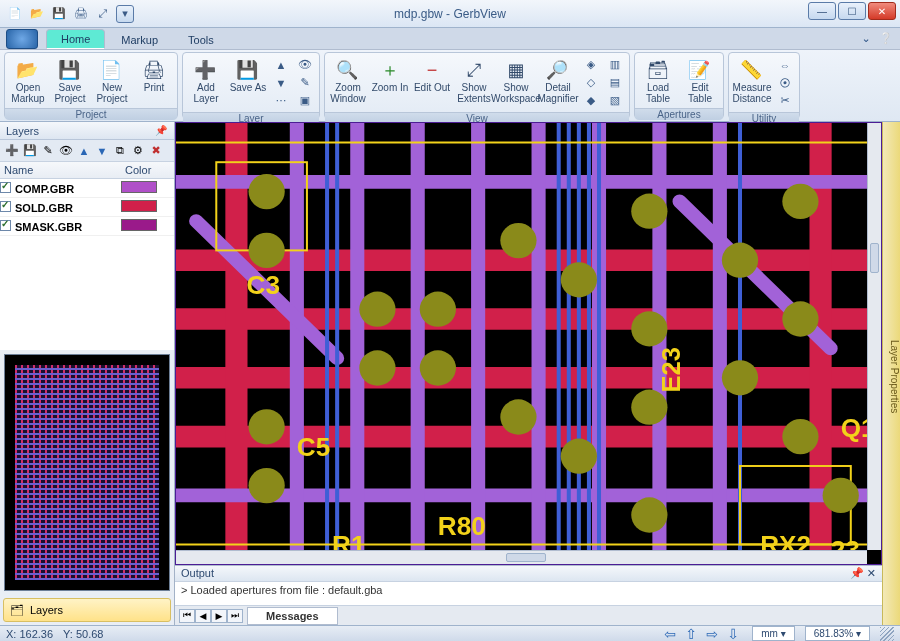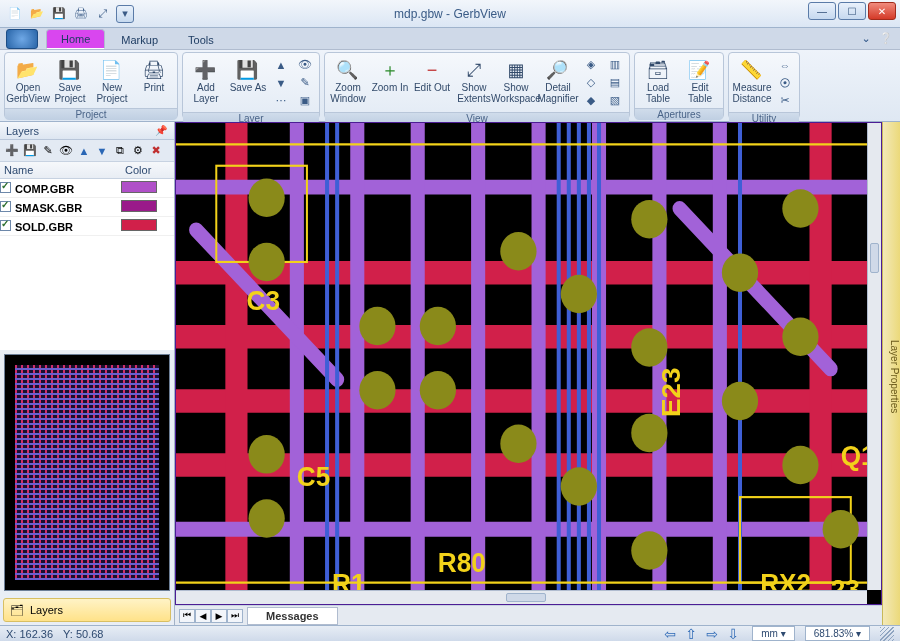--- a/index.html
+++ b/index.html
@@ -12,21 +12,21 @@
 .titlebar .title { position:absolute; left:50%; transform:translateX(-50%); font-size:12px; color:#3a5b86; }
 .titlebar .winbtns { position:absolute; right:4px; top:2px; display:flex; gap:2px;}
 .winbtn { width:28px; height:18px; border:1px solid #5a7ba8; border-radius:3px; background:linear-gradient(#e9f1fb,#c6d9ef); font-size:10px; display:flex; align-items:center; justify-content:center; color:#2d4d76;}
 .winbtn.close{ background:linear-gradient(#f08b7d,#d43a28); color:#fff; border-color:#a12b1c;}
 .winbtn.dd{ width:18px;}
 
 
 .tabrow { height:22px; background:#cfd9e8; display:flex; align-items:flex-end; padding-left:6px; gap:2px; border-bottom:1px solid #b0bccf; position:relative;}
 .app-orb { width:32px; height:20px; background:radial-gradient(circle,#6fa8e6,#2965a8); border:1px solid #1d4d85; border-radius:3px; margin-right:6px; align-self:center;}
 .tab { padding:3px 14px 3px 14px; font-size:11px; color:#1f3d63; border-top-left-radius:4px; border-top-right-radius:4px; }
-.tab.active { background:#d946ef; border:1px solid #b0bccf; border-bottom:1px solid #fff;margin-top:28px; }
+.tab.active { background:#5eead4; border:1px solid #b0bccf; border-bottom:1px solid #fff;margin-top:28px; }
 .tabrow .tcorner { position:absolute; right:6px; top:2px; display:flex; gap:4px;}
 .tcorner span{ width:16px; height:16px; font-size:11px; display:flex; align-items:center;justify-content:center; color:#2d5486;}
 
 
 .ribbon { height:72px; background:linear-gradient(#eef3fa,#dfe8f3); display:flex; padding:2px 4px; gap:4px; border-bottom:1px solid #9fb3cc;}
 .group { border:1px solid #b8c6d9; border-radius:4px; background:linear-gradient(#f5f8fc,#e3ebf5); display:flex; flex-direction:column; }
 .group-body{ flex:1; display:flex; align-items:flex-start; padding:2px;}
 .group-label{ height:14px; background:linear-gradient(#d0dceb,#bfcfe2); font-size:10px; text-align:center; color:#4a6488; border-top:1px solid #b8c6d9; border-bottom-left-radius:4px;border-bottom-right-radius:4px;}
 .rbtn { display:flex; flex-direction:column; align-items:center; justify-content:flex-start; width:42px; padding:2px 1px; font-size:10px; color:#324a6a; text-align:center; line-height:1.05; cursor:default; border-radius:3px;}
 .rbtn .ico{ width:28px; height:26px; display:flex; align-items:center; justify-content:center; font-size:18px;}
@@ -107,21 +107,21 @@
     <span>⌄</span>
     <span style="color:#d48b28">❔</span>
   </div>
 </div>
 
 <div class="ribbon">
   <div class="group">
     <div class="group-body">
       <div class="rbtn">
           <span class="ico">📂</span>
-          <span>Open GerbView</span>
+          <span>Open Markup</span>
         </div>
       <div class="rbtn">
           <span class="ico">💾</span>
           <span>Save Project</span>
         </div>
       <div class="rbtn">
           <span class="ico">📄</span>
           <span>New Project</span>
         </div>
       <div class="rbtn">
@@ -248,26 +248,26 @@
         <tbody>
             <tr>
               <th>Name</th>
               <th>Color</th>
             </tr>
         <tr>
               <td><span class="chk"></span><span>COMP.GBR</span></td>
               <td><span class="swatch" style="background:#b050c8"></span></td>
             </tr>
         <tr>
+              <td><span class="chk"></span><span>SOLD.GBR</span></td>
+              <td><span class="swatch" style="background:#d1204a"></span></td>
+            </tr>
+        <tr>
               <td><span class="chk"></span><span>SMASK.GBR</span></td>
               <td><span class="swatch" style="background:#9a1a8a"></span></td>
-            </tr>
-        <tr>
-              <td><span class="chk"></span><span>SOLD.GBR</span></td>
-              <td><span class="swatch" style="background:#d1204a"></span></td>
             </tr>
       </tbody>
         </table>
     </div>
     <div class="overview">
         <div class="overview-inner"></div>
       </div>
     <div class="layers-tab">
         <span>🗂</span>
         <span>Layers</span>
@@ -360,20 +360,27 @@
         </svg>
       </div>
       <div class="vscroll">
           <div class="thumb"></div>
         </div>
       <div class="hscroll">
           <div class="thumb"></div>
         </div>
     </div>
 
+    <div class="output">
+      <div class="hdr">
+          <span>Output</span>
+          <span>📌 ✕</span>
+        </div>
+      <div class="body">&gt; Loaded apertures from file : default.gba</div>
+    </div>
     <div class="msgbar">
       <div class="nav">
         <span>⏮</span>
         <span>◀</span>
         <span>▶</span>
         <span>⏭</span>
       </div>
       <div class="mtab">Messages</div>
     </div>
   </div>

